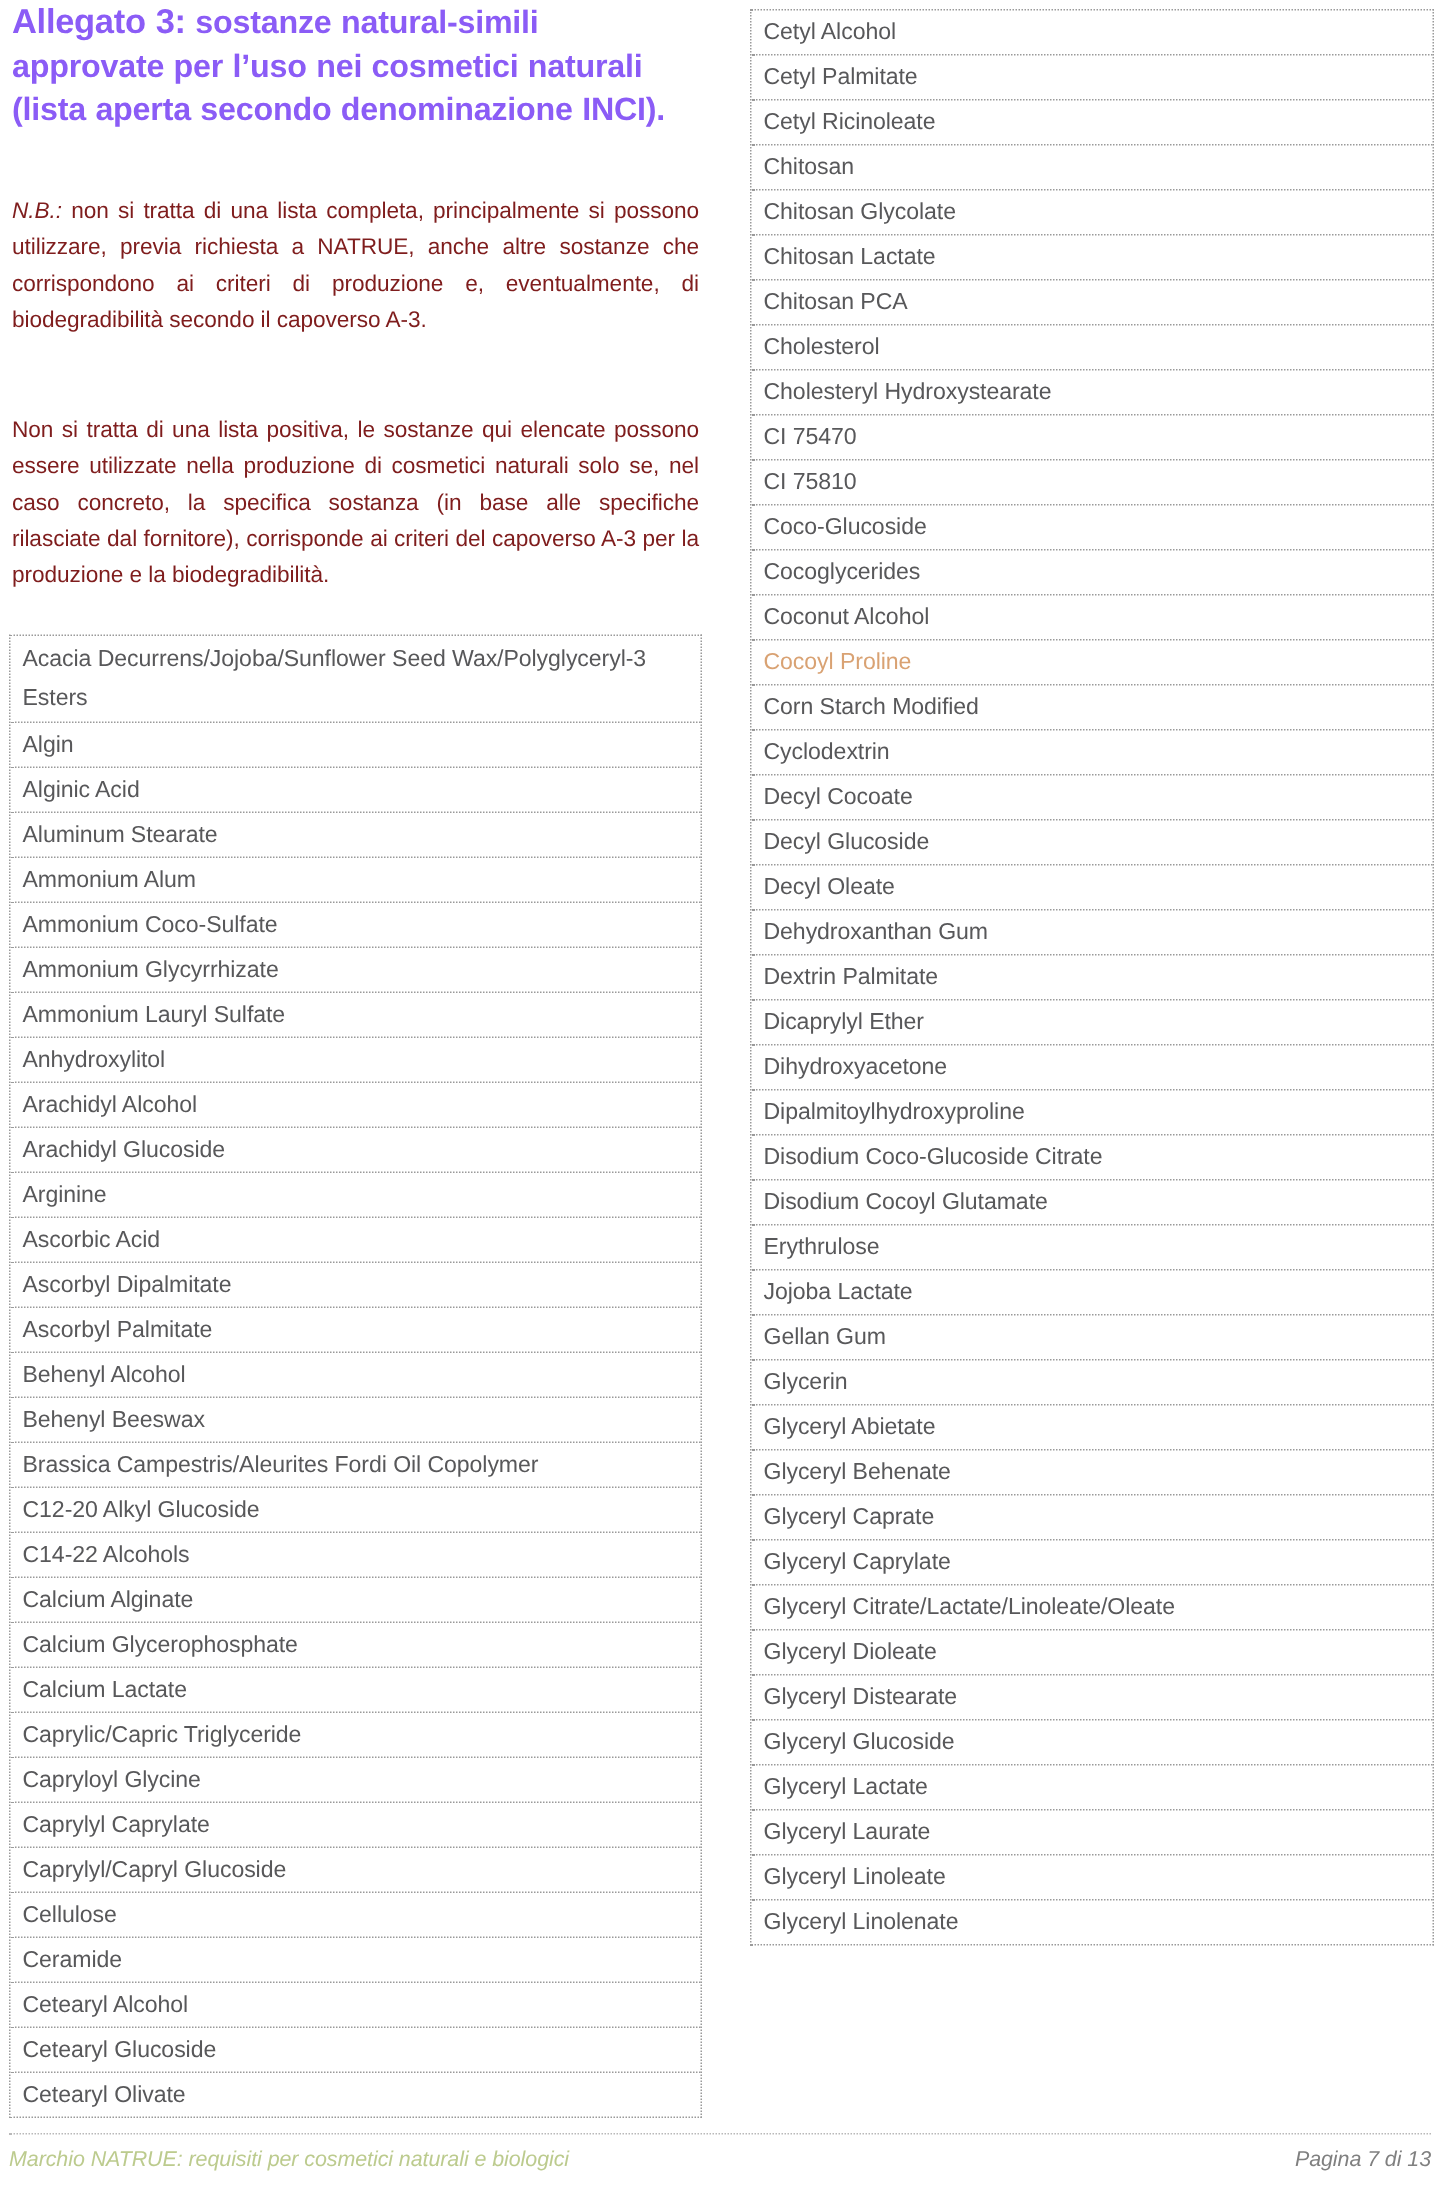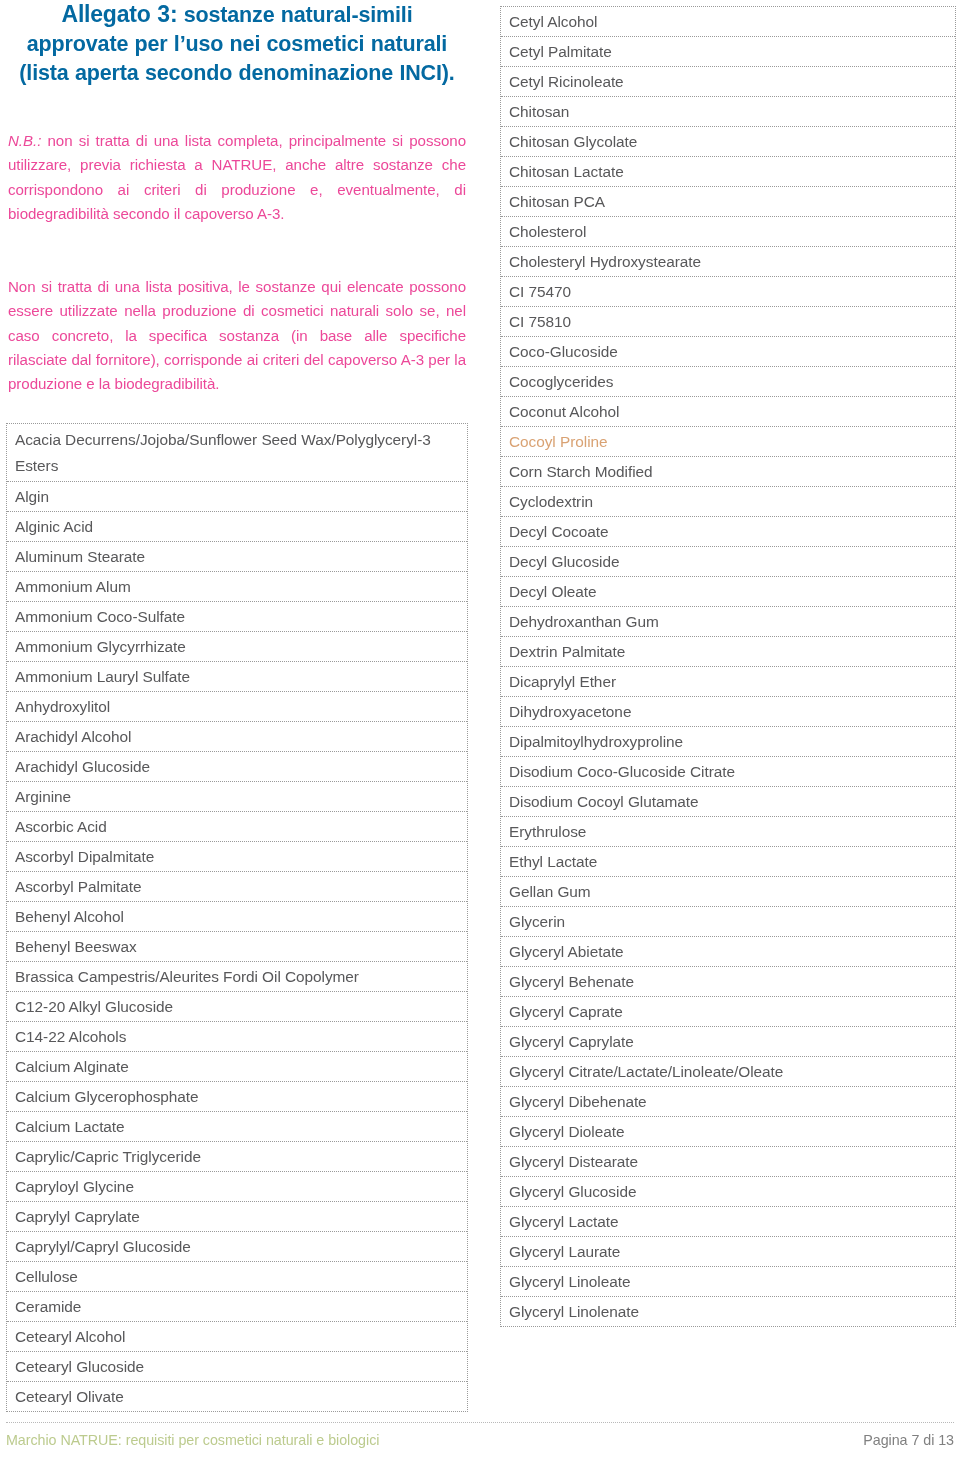--- a/index.html
+++ b/index.html
@@ -29,36 +29,35 @@
     width:462px;
   }
   .col-right {
     position:absolute;
     left:500px; top:6px;
     width:456px;
   }
 
   
   .intro-title {
-    color:#0369a1;
+    color:#8b5cf6;
     font-size:21.5px;
     line-height:29px;
     letter-spacing:-0.15px;
     padding:0 2px 0 2px;
     word-spacing:0.5px;
-    text-align:center;
   }
   .intro-title .strong {
     font-weight:bold;
     font-size:23px;
     letter-spacing:-0.2px;
   }
 
   .para {
-    color:#ec4899;
+    color:#7f1d1d;
     font-size:15.1px;
     line-height:24.3px;
     text-align:justify;
     padding:0 2px;
     letter-spacing:-0.05px;
   }
   .para .nb { font-style:italic; }
   .p-nb  { margin-top:41px; }
   .p-two { margin-top:49px; }
 
@@ -96,20 +95,21 @@
   }
   .footer-rule {
     border-top:1px dotted #b9b9b9;
     width:100%;
     margin-bottom:9px;
   }
   .footer-row {
     display:flex;
     justify-content:space-between;
     align-items:baseline;
+    font-style:italic;
   }
   .footer-left {
     color:#BCCB8E;
     font-size:14.3px;
     letter-spacing:-0.05px;
   }
   .footer-right {
     color:#808080;
     font-size:14.3px;
     letter-spacing:-0.05px;
@@ -314,21 +314,21 @@
           <div class="row">
             <span class="txt">Disodium Coco-Glucoside Citrate</span>
           </div>
           <div class="row">
             <span class="txt">Disodium Cocoyl Glutamate</span>
           </div>
           <div class="row">
             <span class="txt">Erythrulose</span>
           </div>
           <div class="row">
-            <span class="txt">Ethyl Lactate</span>
+            <span class="txt">Jojoba Lactate</span>
           </div>
           <div class="row">
             <span class="txt">Gellan Gum</span>
           </div>
           <div class="row">
             <span class="txt">Glycerin</span>
           </div>
           <div class="row">
             <span class="txt">Glyceryl Abietate</span>
           </div>
@@ -336,23 +336,20 @@
             <span class="txt">Glyceryl Behenate</span>
           </div>
           <div class="row">
             <span class="txt">Glyceryl Caprate</span>
           </div>
           <div class="row">
             <span class="txt">Glyceryl Caprylate</span>
           </div>
           <div class="row">
             <span class="txt">Glyceryl Citrate/Lactate/Linoleate/Oleate</span>
-          </div>
-          <div class="row">
-            <span class="txt">Glyceryl Dibehenate</span>
           </div>
           <div class="row">
             <span class="txt">Glyceryl Dioleate</span>
           </div>
           <div class="row">
             <span class="txt">Glyceryl Distearate</span>
           </div>
           <div class="row">
             <span class="txt">Glyceryl Glucoside</span>
           </div>

